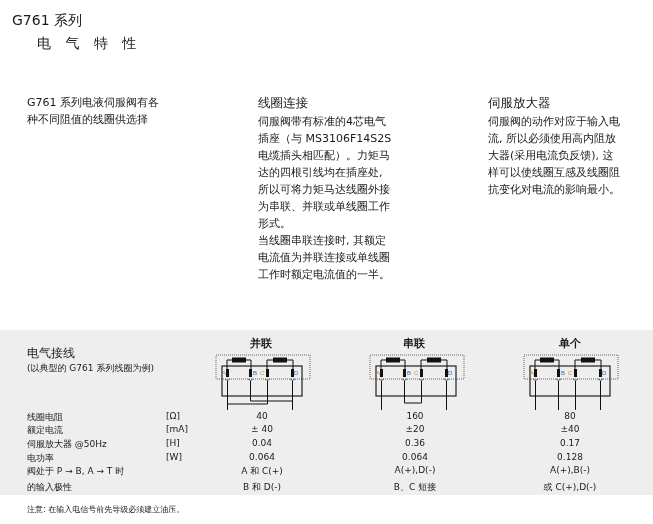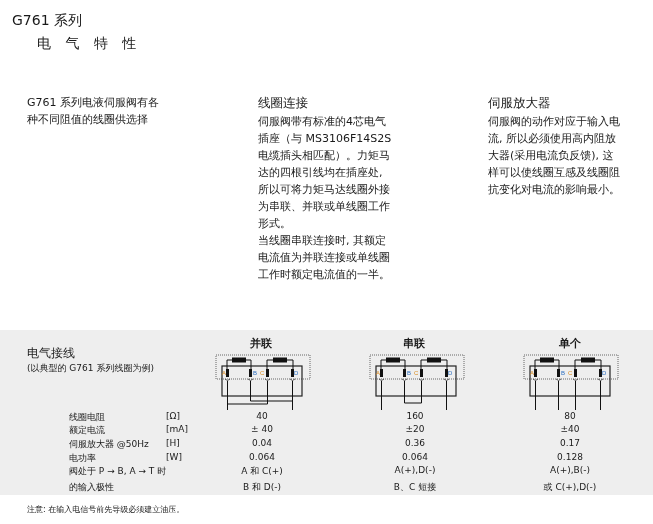--- a/index.html
+++ b/index.html
@@ -71,21 +71,21 @@
       height: 60px;
     }
     .spec-row {
       position: absolute;
       left: 0;
       width: 653px;
       height: 14px;
       font-size: 9px;
     }
     .spec-row span { position: absolute; white-space: nowrap; }
-    .spec-label { left: 27px; margin-left: 42px; }
+    .spec-label { left: 27px; }
     .spec-unit { left: 166px; }
     .spec-v1 { left: 212px; width: 100px; text-align: center; }
     .spec-v2 { left: 365px; width: 100px; text-align: center; }
     .spec-v3 { left: 520px; width: 100px; text-align: center; }
     .note {
       left: 27px; top: 504px;
       font-size: 8px;
     }
   </style>
 </head>

